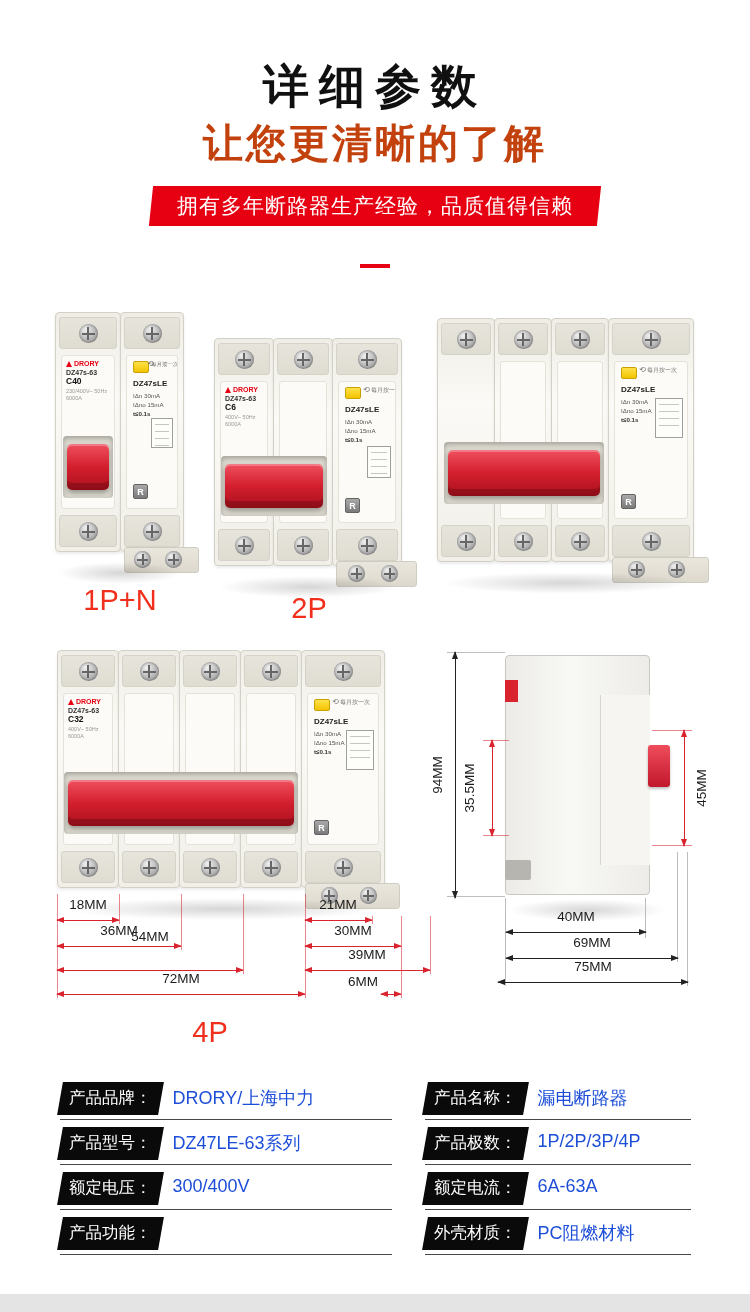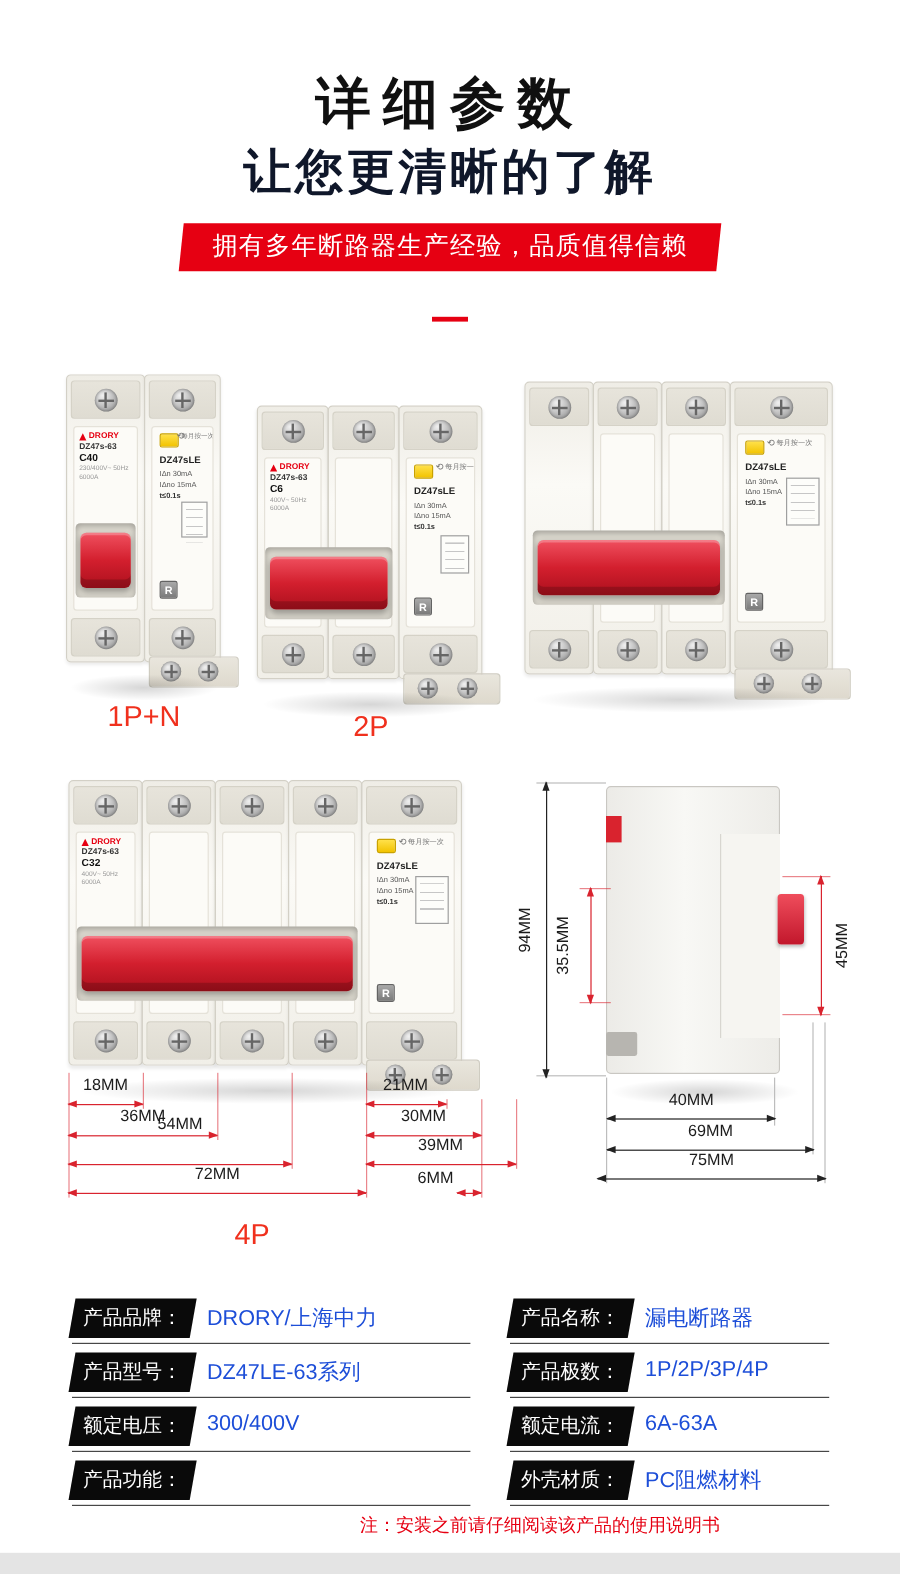--- a/index.html
+++ b/index.html
@@ -4,21 +4,21 @@
 <style>
   * { margin:0; padding:0; box-sizing:border-box; }
   html,body { background:#fff; }
   body { font-family:"Liberation Sans","DejaVu Sans",sans-serif; }
   .page { position:relative; width:750px; height:1312px; margin:0 auto; background:#fff; overflow:hidden; }
 
   
   .title { position:absolute; top:56px; left:0; width:100%; text-align:center;
            font-size:46px; font-weight:bold; color:#101010; letter-spacing:10px; }
   .subtitle { position:absolute; top:116px; left:0; width:100%; text-align:center;
-           font-size:40px; font-weight:bold; color:#0f172a; letter-spacing:3px; }
+           font-size:40px; font-weight:bold; color:#c2410c; letter-spacing:3px; }
   .banner { position:absolute; top:186px; left:50%; transform:translateX(-50%) skewX(-6deg);
            background:#e60012; color:#fff; height:40px; line-height:40px; padding:0 26px; white-space:nowrap; }
   .banner i { display:inline-block; transform:skewX(6deg); font-style:normal; font-size:21px; letter-spacing:1px; }
   .dash { position:absolute; top:264px; left:50%; transform:translateX(-50%); width:30px; height:4px; background:#e60012; }
 
   
   .breaker { position:absolute; display:flex; align-items:stretch; }
   .pole,.rcd { position:relative; flex:none; height:100%;
     background:linear-gradient(180deg,#efede6,#fbfaf6 35%,#f1efe8);
     border:1px solid #d3d0c6; border-radius:4px; margin-left:-1px;
@@ -59,21 +59,21 @@
   .rbtn { position:absolute; left:6px; bottom:9px; width:15px; height:15px; display:flex; align-items:center; justify-content:center;
     background:linear-gradient(#a9a9a9,#7a7a7a); border:1px solid #636363; border-radius:2px; color:#fff; font-size:9px; font-weight:bold; }
   .rcd-ext { position:absolute; left:3px; right:-16px; bottom:-22px; height:26px;
     background:linear-gradient(#e9e6dd,#ded9cd); border:1px solid #cfccc1; border-radius:3px; }
   .rcd-ext .screw { top:3px; width:17px; height:17px; }
   .rcd-ext .screw.s1 { left:26%; } .rcd-ext .screw.s2 { left:68%; }
   .narrow .rnote { left:24px; width:36px; font-size:5.5px; }
   .narrow .ricon { left:20px; }
   .narrow .diag { width:22px; height:30px; top:62px; }
   
-  .plabel { position:absolute; color:#f0301d; font-size:24px; text-align:center; }
+  .plabel { position:absolute; color:#f0301d; font-size:29px; text-align:center; }
 
   
   .sideview { position:absolute; }
   .sv-body { position:absolute; left:0; top:0; width:145px; height:240px;
     background:linear-gradient(90deg,#ecebe7,#f8f8f5 45%,#edece8); border:1px solid #c9c7c2; border-radius:4px; }
   .sv-front { position:absolute; left:95px; top:40px; width:50px; height:170px; background:#f6f5f1; border-left:1px solid #d8d6d0; }
   .sv-handle { position:absolute; left:143px; top:90px; width:22px; height:42px;
     background:linear-gradient(180deg,#ef4d5c,#c2172c); border-radius:3px; box-shadow:0 2px 3px rgba(0,0,0,.25); }
   .sv-red-top { position:absolute; left:0; top:25px; width:13px; height:22px; background:#d9232e; }
   .sv-din { position:absolute; left:0; top:205px; width:26px; height:20px; background:#b7b5b0; border-radius:2px; }
@@ -432,16 +432,15 @@
     <span class="spec-val">6A-63A</span>
   </div>
   <div class="spec-row" style="left:60px;top:1217px;width:332px">
     <span class="pill"><i>产品功能：</i></span>
   </div>
   <div class="spec-row" style="left:425px;top:1217px;width:266px">
     <span class="pill"><i>外壳材质：</i></span>
     <span class="spec-val">PC阻燃材料</span>
   </div>
 
-  <div class="note">注：安装之前请仔细阅读该产品的使用说明书</div>
   <div class="footer-strip"></div>
 
 </div>
 
 </body></html>

